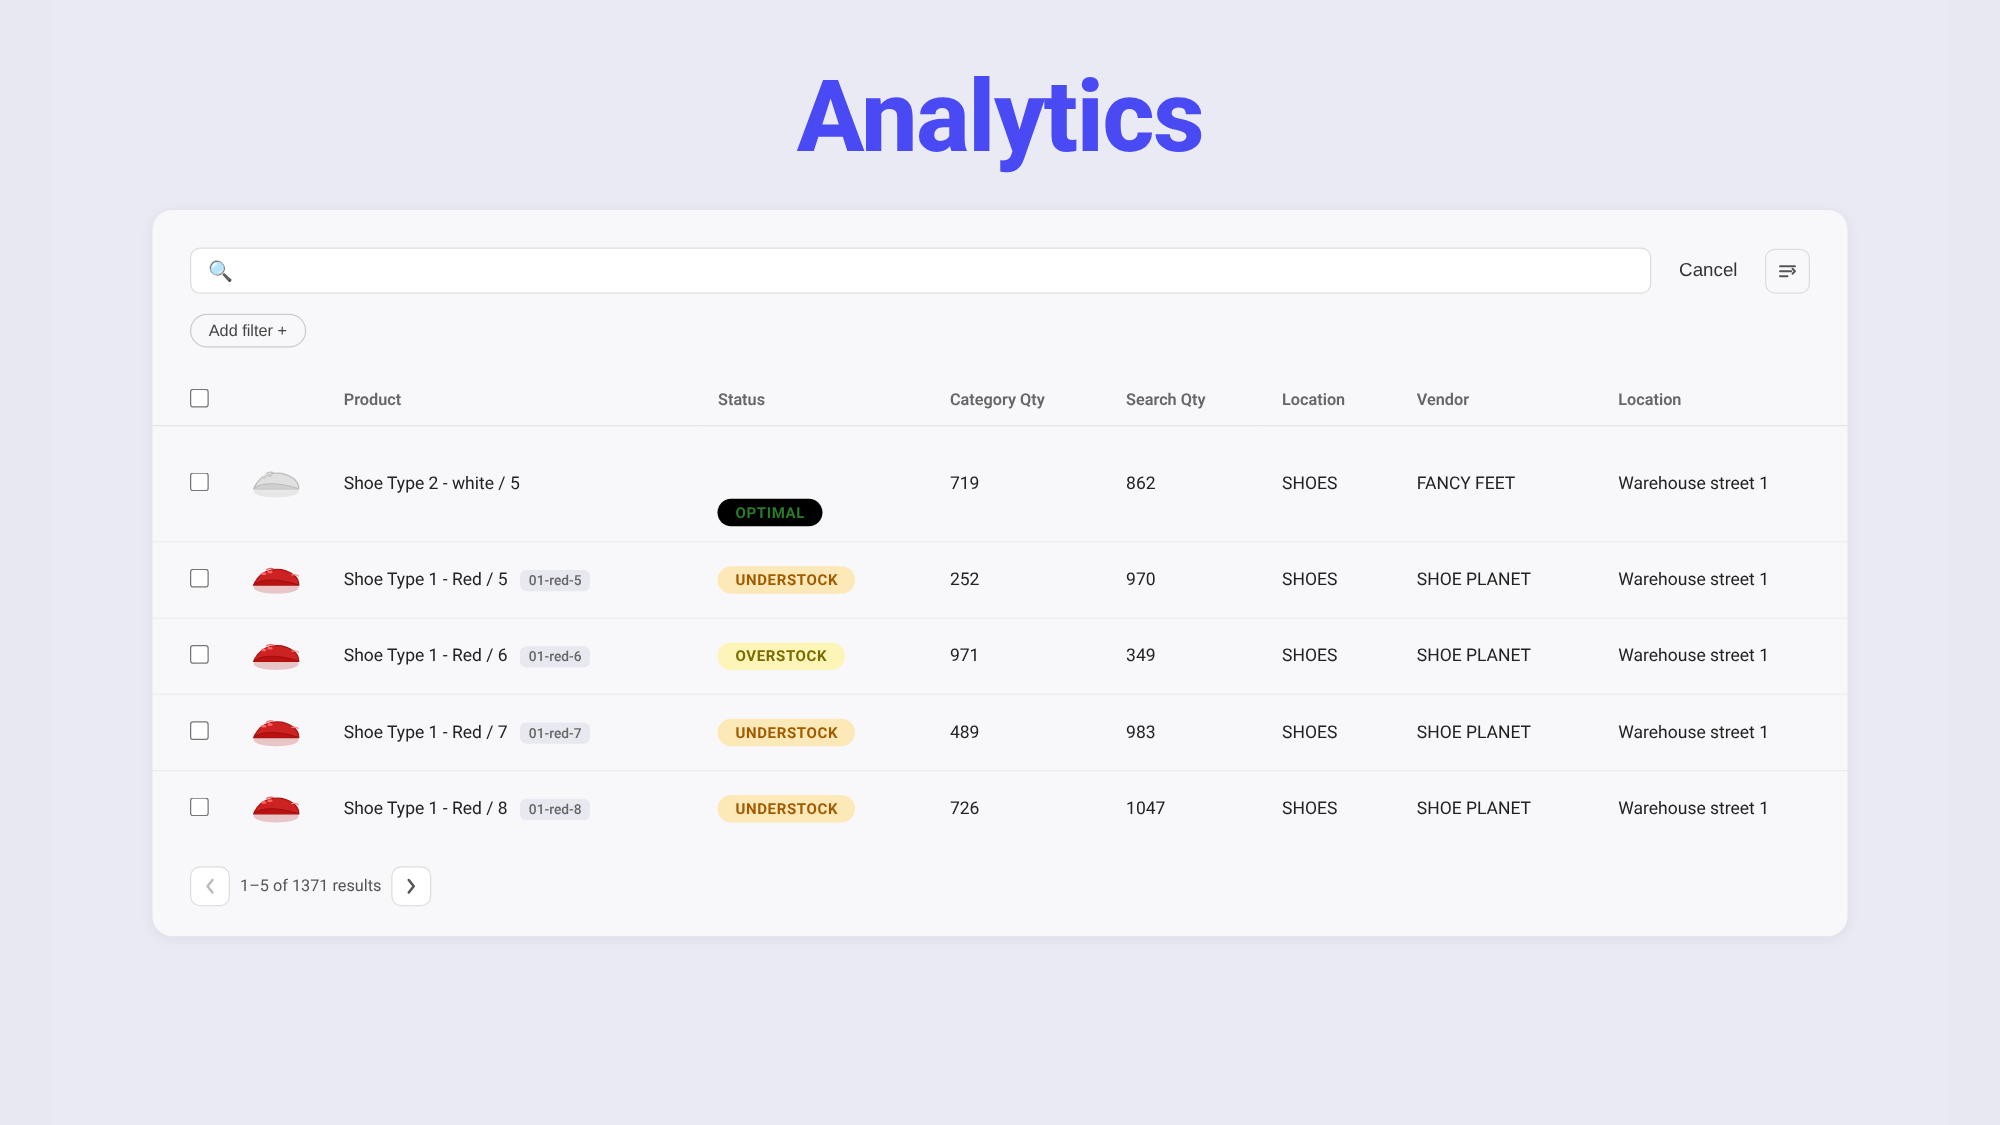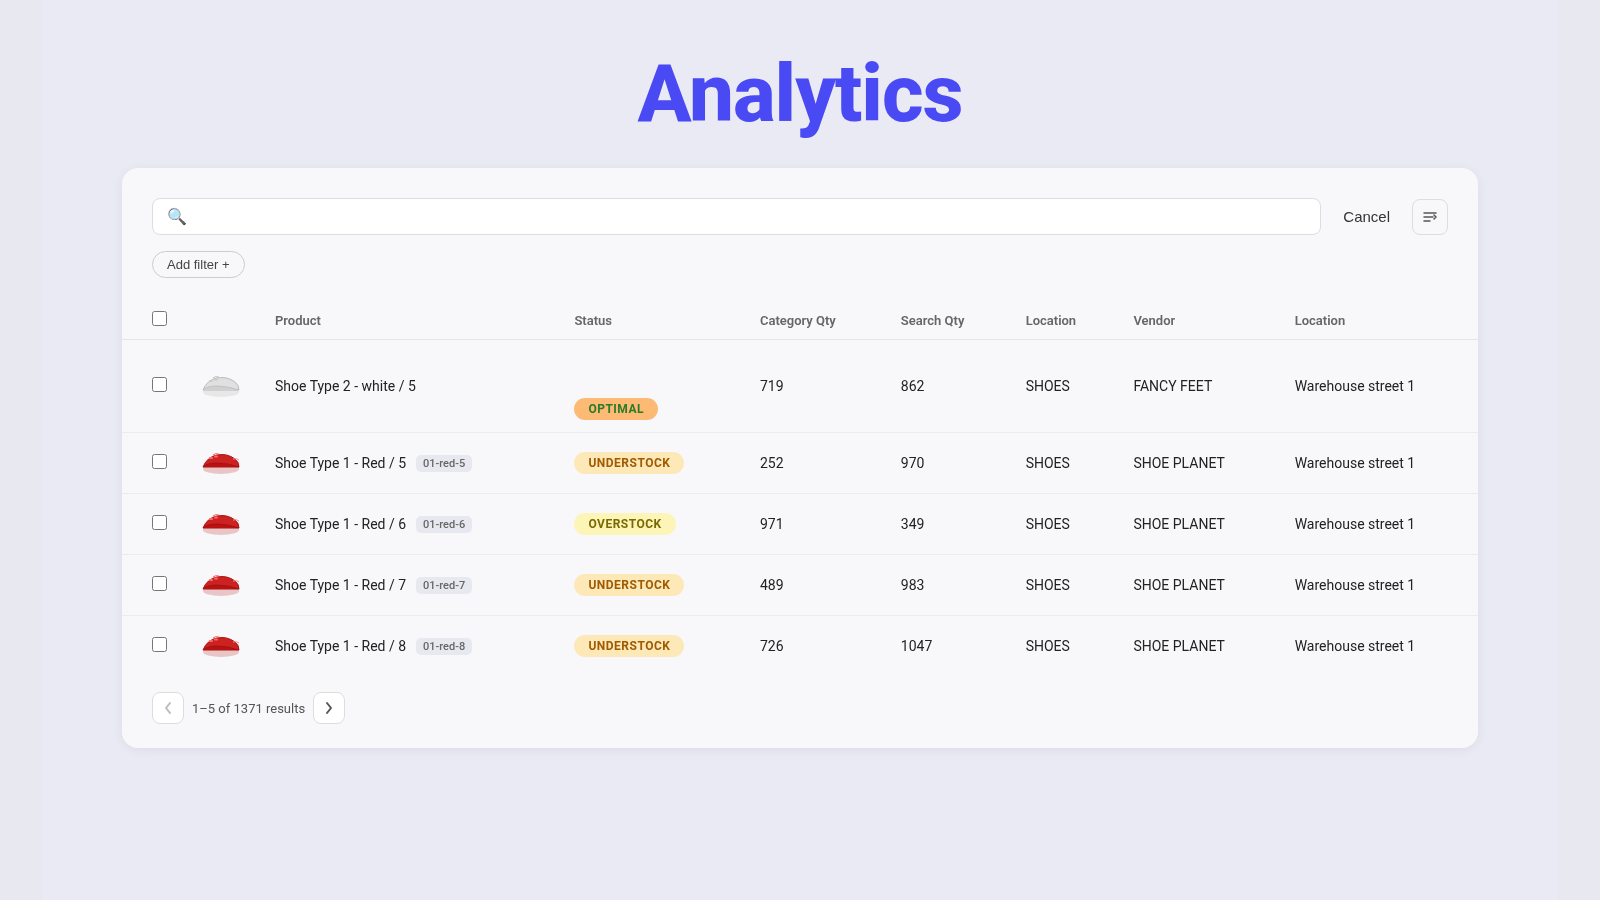--- a/index.html
+++ b/index.html
@@ -204,21 +204,21 @@
     .status-badge {
       display: inline-block;
       border-radius: 20px;
       padding: 4px 14px;
       font-size: 12px;
       font-weight: 700;
       letter-spacing: 0.5px;
     }
 
     .status-optimal {
-      background: #fdba74;
+      background: #000000;
       color: #2a7a2a;
       margin-top: 46px;
     }
 
     .status-understock {
       background: #fde8b8;
       color: #a05a00;
     }
 
     .status-overstock {

